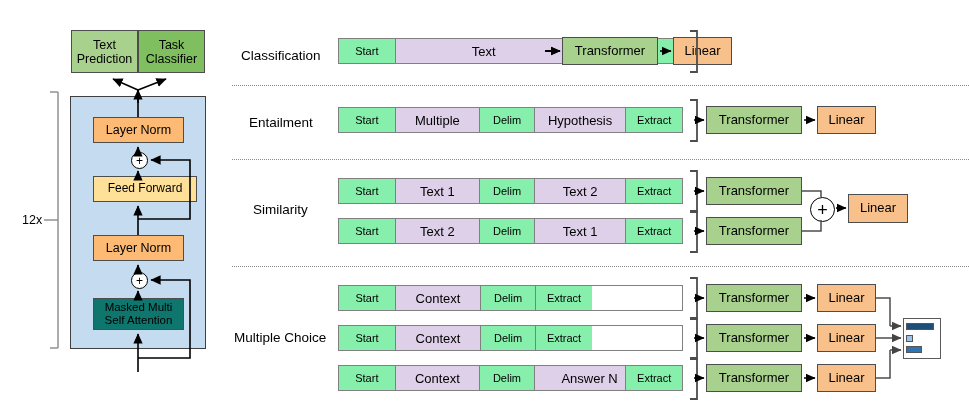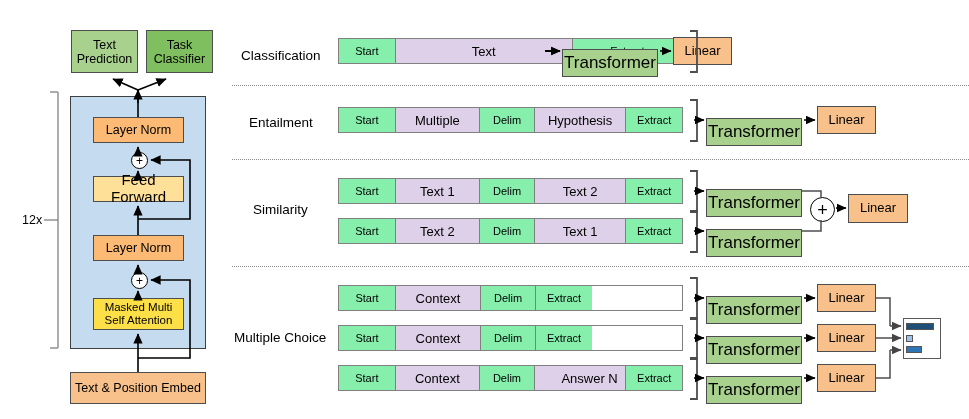--- a/index.html
+++ b/index.html
@@ -11,79 +11,76 @@
        display:flex;align-items:center;justify-content:center;text-align:center;
        line-height:1.12;white-space:pre-line;}
   .lbl{position:absolute;display:flex;align-items:center;white-space:nowrap;}
 
   
   .green-light{background:#a9d18e;}
   .green-dark{background:#7fbf5f;}
   .blue-panel{background:#c5dcf0;border:1.5px solid #3f3f3f;}
   .purple{background:#fdba74;}
   .yellow{background:#ffe099;}
-  .pink{background:#fde047;}
+  .pink{background:#0f766e;}
   .orange{background:#f8c08a;}
 
   
   .seq{position:absolute;box-sizing:border-box;border:1.5px solid #808080;
        display:flex;height:26px;}
   .seg{box-sizing:border-box;border-right:1.5px solid #808080;
        display:flex;align-items:center;justify-content:center;
        font-size:11px;}
   .seg:last-child{border-right:none;}
   .seg.b{background:#86efac;}
   .seg.p{background:#ded0e8;}
-  .tf{background:#a9d18e;border:1.5px solid #4d4d4d;font-size:17px;margin-top:12px;}
+  .tf{background:#a9d18e;border:1.5px solid #4d4d4d;font-size:13px;}
   .lin{background:#f8c08a;border:1.5px solid #4d4d4d;font-size:13px;}
 
   .rowlabel{position:absolute;font-size:13.5px;white-space:nowrap;}
 
   .sep{position:absolute;left:232px;width:737px;height:1px;
        border-top:1.5px dotted #8a8a8a;}
 
   svg.ov{position:absolute;left:0;top:0;width:969px;height:419px;
          pointer-events:none;overflow:visible;}
 </style>
 </head>
 <body>
 
 <div id="stage">
 
   <div class="box green-light" style="left:71px;top:30px;width:67px;height:43px;font-size:12.5px;">
     <span>Text
 Prediction</span>
   </div>
-  <div class="box green-dark" style="left:138px;top:30px;width:67px;height:43px;font-size:12.5px;margin-left:8px;">
+  <div class="box green-dark" style="left:138px;top:30px;width:67px;height:43px;font-size:12.5px;">
     <span>Task
 Classifier</span>
   </div>
 
   <div class="box blue-panel" style="left:70px;top:96px;width:136px;height:253px;"></div>
 
   <div class="box purple" style="left:93px;top:117px;width:91px;height:26px;font-size:12.5px;">
     <span>Layer Norm</span>
   </div>
 
-  <div class="box yellow" style="left:93px;top:176px;width:91px;height:26px;font-size:15px;">
+  <div class="box yellow" style="left:93px;top:176px;width:104px;height:26px;font-size:12px;">
     <span>Feed Forward</span>
   </div>
 
   <div class="box purple" style="left:93px;top:235px;width:91px;height:26px;font-size:12.5px;">
     <span>Layer Norm</span>
   </div>
 
   <div class="box pink" style="left:93px;top:298px;width:91px;height:32px;font-size:11.5px;">
     <span>Masked Multi
 Self Attention</span>
   </div>
 
-  <div class="box orange" style="left:70px;top:372px;width:136px;height:32px;font-size:12.5px;">
-    <span>Text &amp; Position Embed</span>
-  </div>
 
   <div class="lbl" style="left:22px;top:213px;font-size:12.5px;">
     <span>12x</span>
   </div>
 
   <div style="position:absolute;left:131px;top:152px;width:15px;height:15px;border:1.5px solid #000;
               border-radius:50%;background:#fff;display:flex;align-items:center;justify-content:center;
               font-size:12px;line-height:1;">
     <span>+</span>
   </div>

